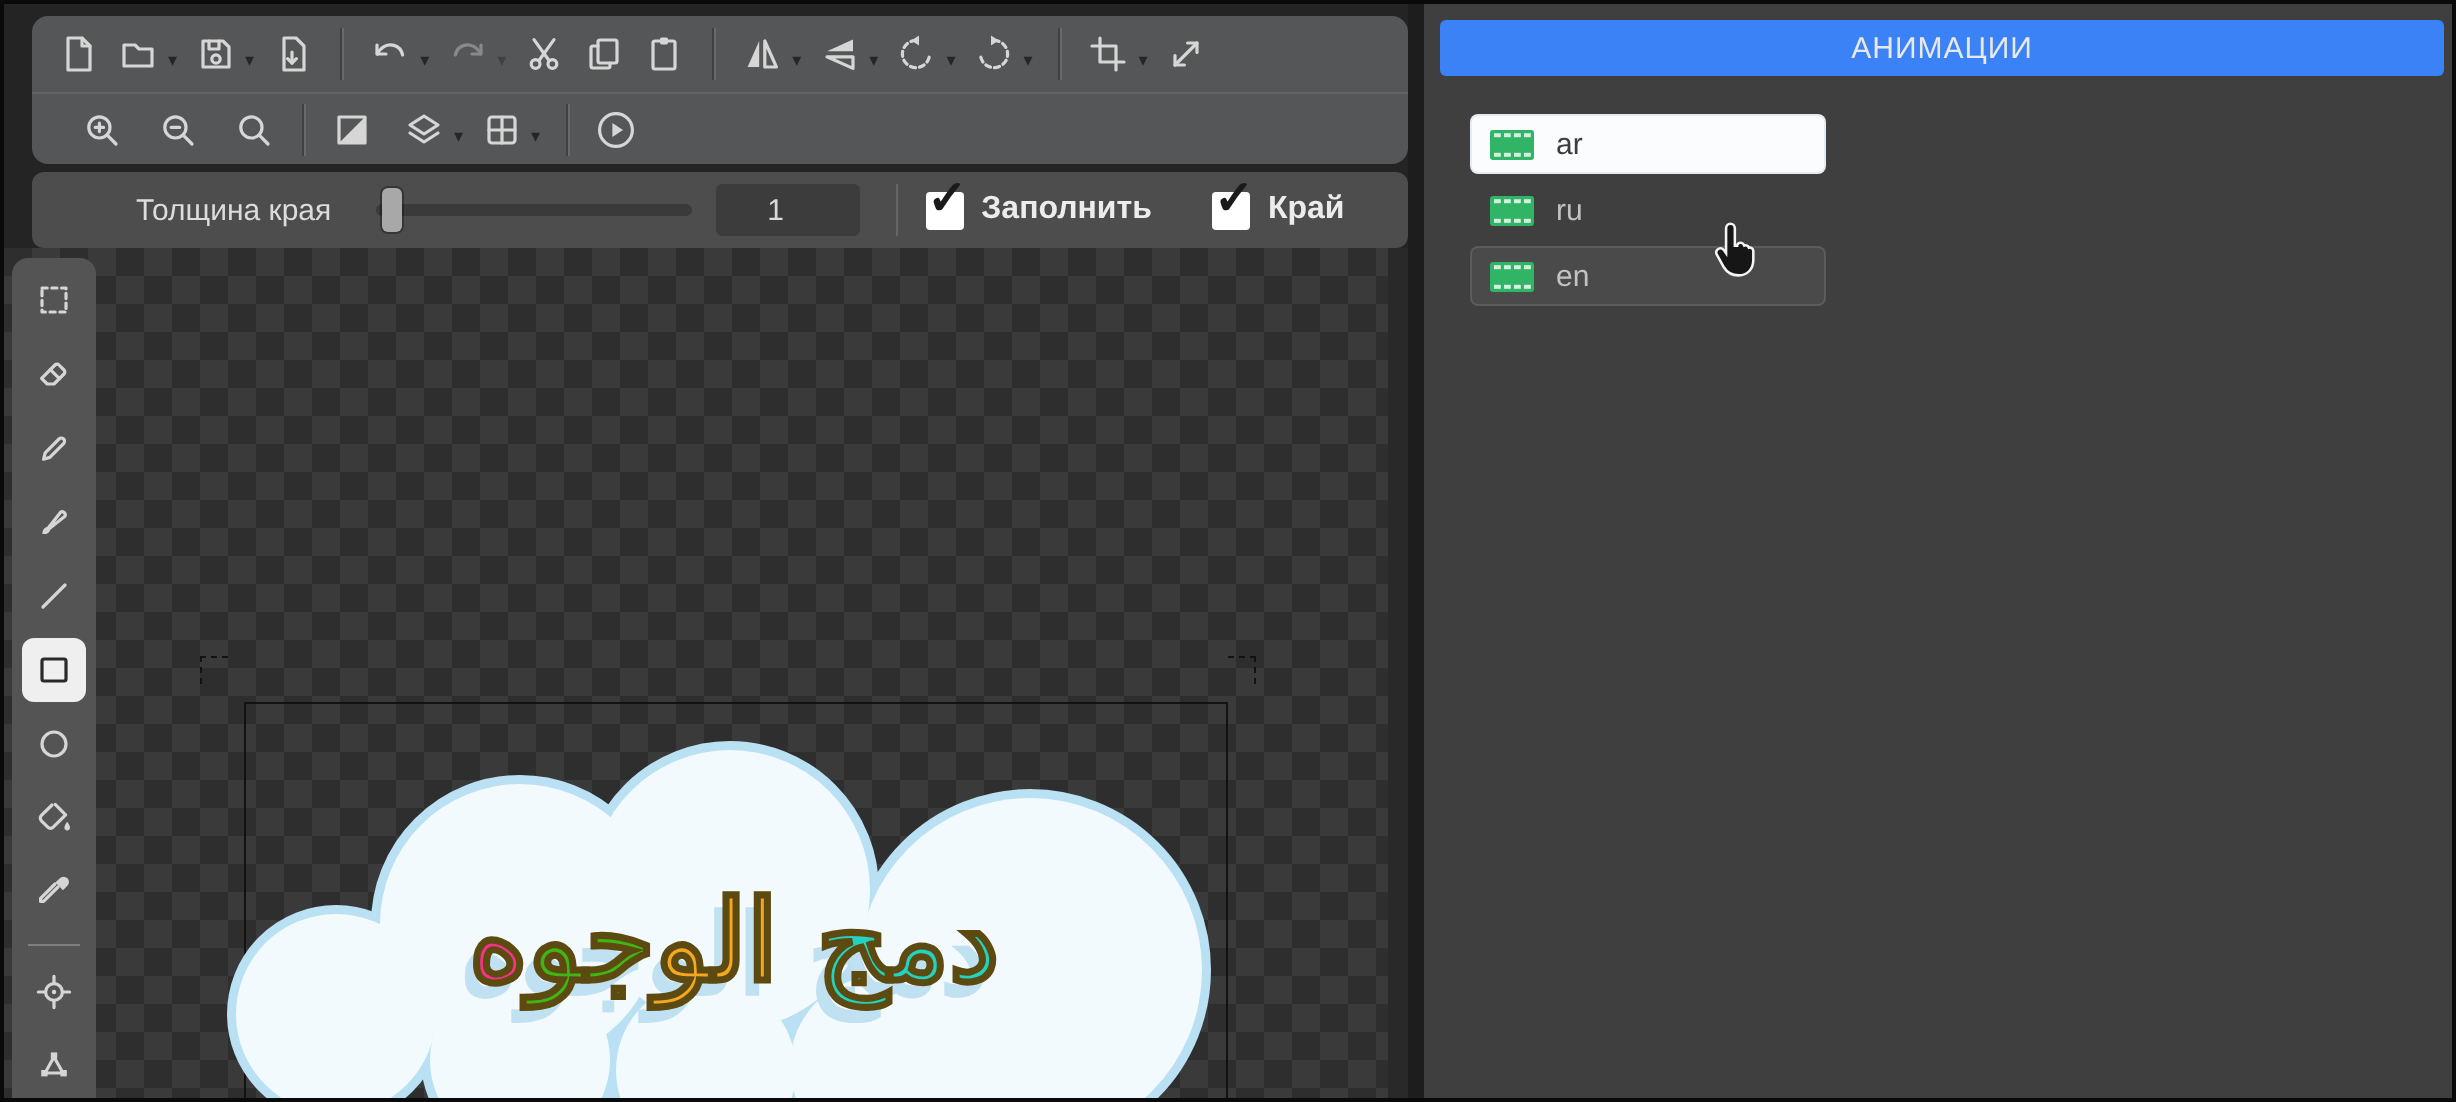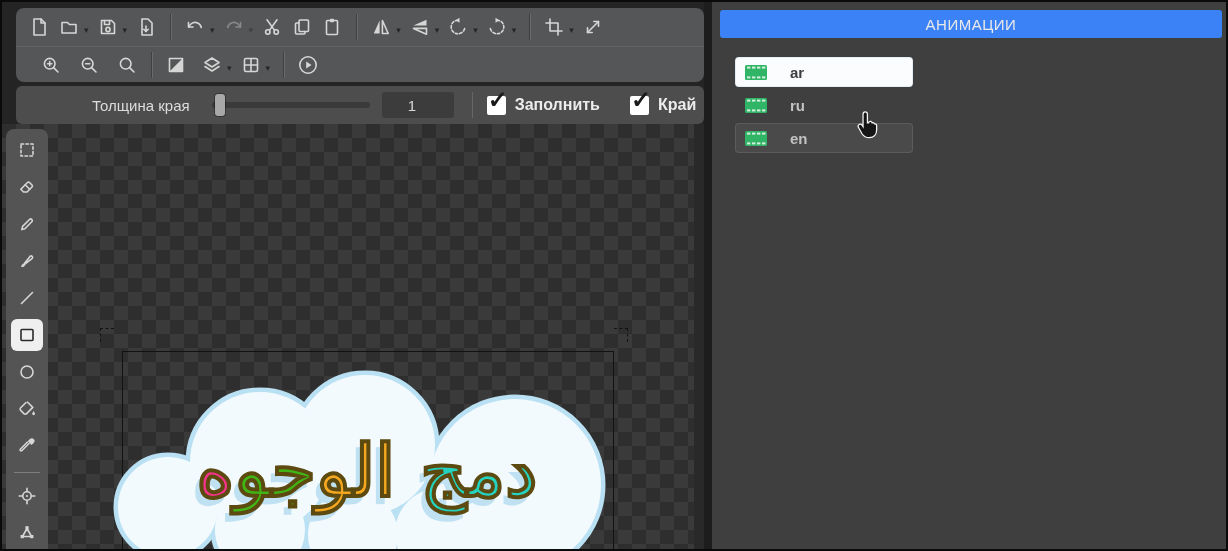--- a/index.html
+++ b/index.html
@@ -17,21 +17,21 @@
   .tb-row.second{height:36px;border-top:1px solid rgba(255,255,255,.08);padding-left:20px;}
   .tb-btn{display:flex;align-items:center;justify-content:center;width:30px;height:30px;border-radius:4px;flex:0 0 auto;}
   .tb-btn svg{display:block;}
   .tb-btn.disabled{opacity:.4;}
   .caret{font-size:9px;color:#262626;margin:6px 4px 0 0;flex:0 0 auto;user-select:none;}
   .tb-sep{width:1px;height:26px;background:rgba(0,0,0,.25);box-shadow:1px 0 0 rgba(255,255,255,.12);margin:0 9px;flex:0 0 auto;}
   .ico{stroke:#d6d6d6;fill:none;stroke-width:1.6;stroke-linecap:round;stroke-linejoin:round;}
   .ico .fil{fill:#d6d6d6;stroke:none;}
   
   .options-bar{position:absolute;left:14px;top:84px;width:688px;height:38px;background:#4d4d4d;border-radius:6px;display:flex;align-items:center;}
-  .opt-label{margin-left:76px;font-size:15px;color:#dcdcdc;}
+  .opt-label{margin-left:52px;font-size:15px;color:#dcdcdc;}
   .slider{position:relative;margin-left:22px;width:158px;height:22px;}
   .slider .track{position:absolute;left:0;right:0;top:8px;height:6px;background:#3a3a3a;border-radius:3px;}
   .slider .thumb{position:absolute;left:3px;top:0px;width:10px;height:22px;background:#a8a8a8;border-radius:3px;box-shadow:0 0 0 1px rgba(0,0,0,.3);}
   .value-box{margin-left:12px;width:72px;height:26px;background:#3c3c3c;border:none;border-radius:3px;color:#d8d8d8;font-size:15px;padding-left:26px;}
   .opt-sep{margin-left:18px;width:1px;height:26px;background:rgba(255,255,255,.14);}
   .chk-group{display:flex;align-items:center;margin-left:14px;}
   .chk-group.edge{margin-left:30px;}
   .checkbox{position:relative;width:19px;height:19px;background:#fff;border-radius:2px;margin-right:9px;}
   .checkbox .mark{position:absolute;left:1px;top:-8px;font-size:24px;font-weight:bold;color:#1a1a1a;line-height:1;}
   .chk-label{font-size:16px;color:#ececec;font-weight:bold;}
@@ -42,31 +42,31 @@
   .tool-btn.selected{background:#efefef;}
   .tool-btn.selected .ico{stroke:#2a2a2a;}
   .tool-sep{width:26px;height:1px;background:rgba(255,255,255,.25);margin:5px 0 7px 0;flex:0 0 auto;}
   
   .shape-rect{position:absolute;left:120px;top:227px;width:492px;height:241px;border:1.5px solid #121212;}
   .corner{position:absolute;width:14px;height:14px;}
   .corner.tl{left:98px;top:204px;border-left:1.5px dashed #121212;border-top:1.5px dashed #121212;}
   .corner.tr{left:612px;top:204px;border-right:1.5px dashed #121212;border-top:1.5px dashed #121212;}
   .cloud{position:absolute;left:108px;top:243px;width:510px;height:215px;}
   .artwork-text{position:absolute;left:130px;top:288px;width:470px;height:120px;line-height:118px;text-align:center;
-    direction:rtl;font-family:"DejaVu Sans",sans-serif;font-weight:bold;font-size:72px;
+    direction:rtl;font-family:"DejaVu Sans",sans-serif;font-weight:bold;font-size:56px;
     -webkit-text-stroke:1.8px #5c4a10;text-shadow:-5px 7px 0 #bfe1f1;white-space:nowrap;}
   .artwork-text span{letter-spacing:-2px;}
   
   .pane-divider{position:absolute;left:702px;top:0;width:8px;height:551px;background:#1d1d1d;}
   .right-pane{position:absolute;left:710px;top:0;width:518px;height:551px;background:#3f3f3f;}
   .panel-header{position:absolute;left:8px;top:8px;width:502px;height:28px;background:#3b82f6;border-radius:3px;
     display:flex;align-items:center;justify-content:center;font-size:15px;color:#e9e9e9;letter-spacing:.5px;}
   .anim-list{position:absolute;left:24px;top:56px;width:176px;}
   .anim-row{position:relative;height:28px;margin-bottom:5px;border-radius:3px;display:flex;align-items:center;padding-left:9px;}
-  .anim-row .label{margin-left:23px;font-size:15px;color:#c2c2c2;font-weight:bold;}
+  .anim-row .label{margin-left:11px;font-size:15px;color:#c2c2c2;}
   .anim-row.selected{background:#fafcfe;box-shadow:0 0 0 1px #e3edf3;}
   .anim-row.selected .label{color:#3d3d3d;}
   .anim-row.hover{background:#4a4a4a;box-shadow:0 0 0 1px #5c5c5c;}
   .film{display:block;}
   .hand-cursor{position:absolute;left:854px;top:108px;width:24px;height:30px;}
 </style>
 </head>
 <body>
 
 <div class="window">

